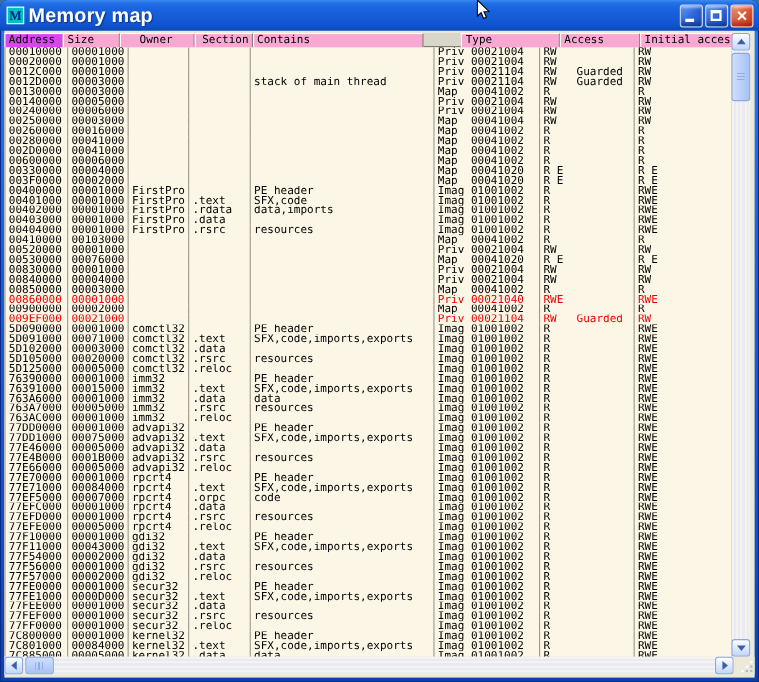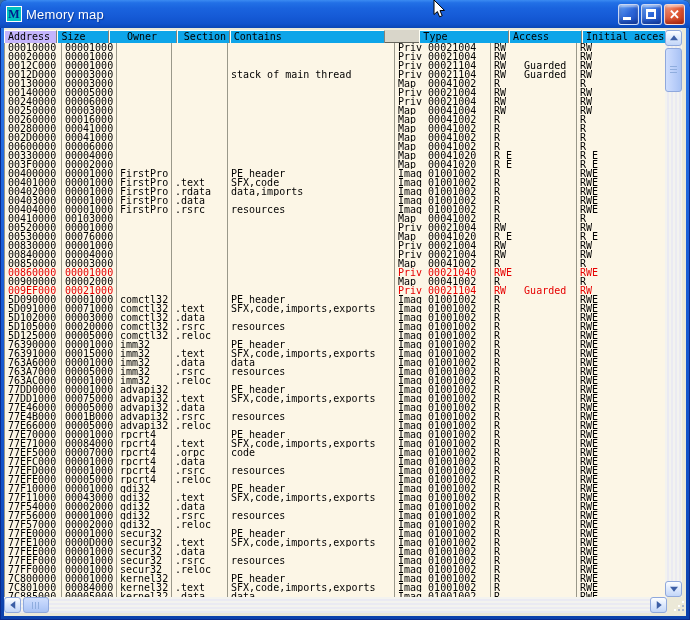--- a/index.html
+++ b/index.html
@@ -19,21 +19,21 @@
     border-radius:7px 7px 0 0;
     display:flex;align-items:center;
   }
   .caption-icon{
     width:16px;height:16px;margin:0 4px 0 6px;
     background:#00c0c0;border:1px solid #ffffff;
     color:#001c8c;font-weight:bold;font-size:12px;line-height:14px;text-align:center;
     font-family:"Liberation Serif",serif;
   }
   .title-text{
-    color:#ffffff;font-weight:normal;font-size:13px;
+    color:#ffffff;font-weight:bold;font-size:18px;
     text-shadow:1px 1px 1px #0a3a9a;letter-spacing:0.2px;
   }
   .tb-buttons{position:absolute;right:5px;top:4px;display:flex;gap:2px;}
   .tb-btn{
     width:21px;height:21px;border-radius:3px;position:relative;
     border:1px solid rgba(255,255,255,0.75);
     background:linear-gradient(135deg,#66a3f7 0%,#2e67d8 50%,#1d4fc0 100%);
     box-shadow:inset 0 -3px 4px rgba(0,20,90,0.45), inset 0 2px 2px rgba(255,255,255,0.5);
   }
   .tb-btn.close{
@@ -53,23 +53,23 @@
   }
   .memtable{
     position:absolute;left:0;top:2px;width:662px;
     font-family:"DejaVu Sans Mono","Liberation Mono",monospace;
     font-size:10px;color:#000;
   }
   .header-row{display:flex;height:13px;background:#d9d6ca;border-bottom:1px solid #66655c;}
   .hcell{
     height:13px;line-height:12px;padding-left:3px;white-space:pre;overflow:hidden;
     border-right:1px solid #84837a;border-top:1px solid #fffef4;border-left:1px solid #fffef4;
-    background:#0ea5e9;
-  }
-  .hcell.first{background:#c4b5fd;}
+    background:#f9a8d4;
+  }
+  .hcell.first{background:#d946ef;}
   .tbody{
     position:relative;width:662px;height:554px;overflow:hidden;background:#fcf6e6;
     border-left:1px solid #9a988a;
   }
   .trow{display:flex;height:9px;}
   .tcell{
     height:9px;line-height:9px;padding-left:3px;white-space:pre;overflow:hidden;
     border-right:1px solid #9a988a;
   }
   .trow.red .tcell{color:#e60000;}

